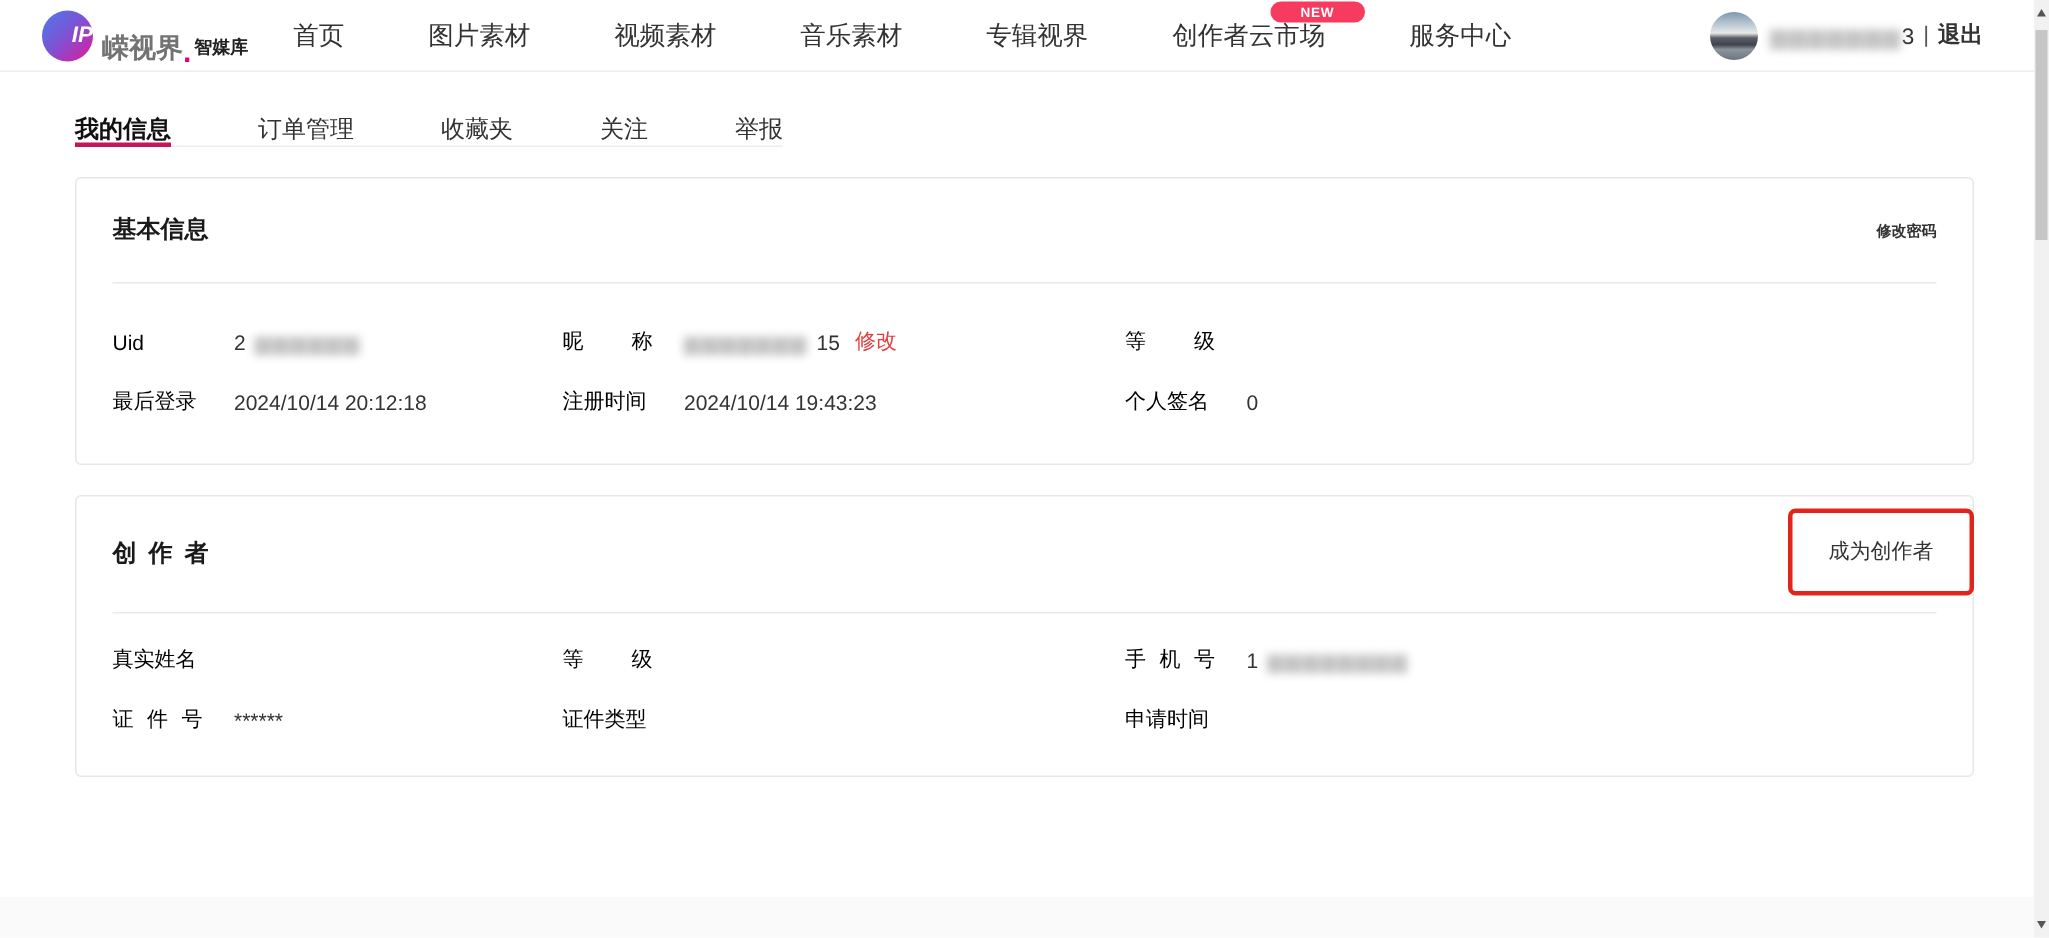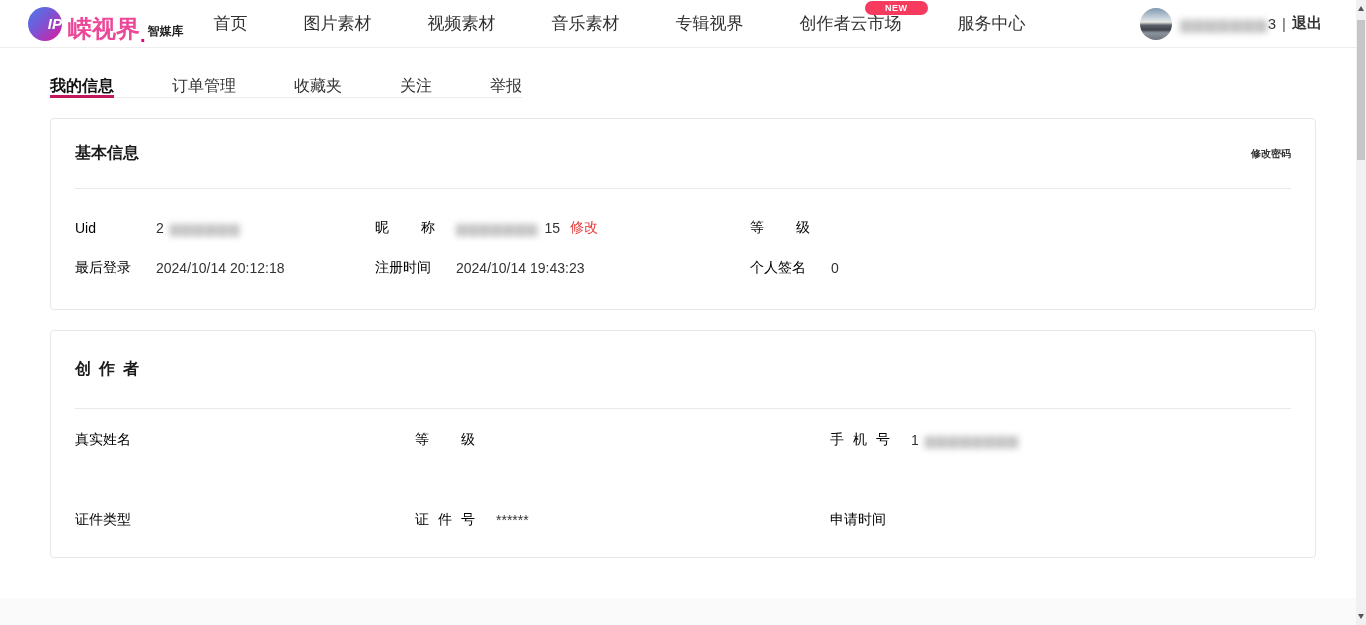--- a/index.html
+++ b/index.html
@@ -7,21 +7,21 @@
     font-family:"Liberation Sans","DejaVu Sans",sans-serif; color:#333; }
 
   
   .nav { height:48px; display:flex; align-items:center; padding-left:28px;
          border-bottom:1px solid #ededed; background:#fff; }
   .logo { display:flex; align-items:flex-end; cursor:pointer; }
   .logo-circle { width:34px; height:34px; border-radius:50%;
     background:linear-gradient(135deg,#4a7ce8 0%,#7a55d6 45%,#e0189a 100%);
     color:#fff; font-weight:bold; font-style:italic; font-size:15px;
     display:flex; align-items:center; justify-content:flex-end; margin-right:6px; align-self:center;}
-  .logo-name { font-size:24px; font-weight:bold; color:#ec4899; line-height:1; }
+  .logo-name { font-size:18px; font-weight:bold; color:#737373; line-height:1; }
   .logo-dot { color:#e6007e; font-weight:bold; font-size:20px; line-height:0.6; }
   .logo-tag { font-size:12px; font-weight:bold; color:#222; margin-left:2px; margin-bottom:1px;}
   .navlinks { display:flex; margin-left:30px; gap:56px; }
   .navlink { font-size:17px; color:#333; cursor:pointer; position:relative; white-space:nowrap; }
   .newbadge { position:absolute; top:-11px; right:-26px; background:#f73b5f; color:#fff;
     font-size:9px; font-weight:bold; padding:2px 20px; border-radius:8px; letter-spacing:.5px;}
   .userbox { margin-left:auto; margin-right:44px; display:flex; align-items:center; font-size:15px; }
   .avatar { width:32px; height:32px; border-radius:50%; margin-right:8px; cursor:pointer;
     background:linear-gradient(180deg,#7f97ad 0%,#c9d4dc 32%,#e9e9e5 44%,#5a5e66 54%,#3f444c 68%,#8b939c 78%,#6e757e 100%); }
   .redact { filter:blur(3px); color:#c4c4c4; letter-spacing:1px; user-select:none; }
@@ -39,21 +39,21 @@
   .card { margin:20px 50px 0; border:1px solid #e7e7e7; border-radius:4px; background:#fff; position:relative; }
   .card-head { display:flex; align-items:center; justify-content:space-between; padding:0 24px; }
   .card-head.h1 { height:69px; }
   .card-head.h2 { height:77px; }
   .card-title { font-size:16px; font-weight:bold; color:#1a1a1a; }
   .card-title.spread { letter-spacing:8px; }
   .pwd-link { font-size:10px; font-weight:bold; color:#333; cursor:pointer; }
   .divider { border-bottom:1px solid #e9e9e9; margin:0 24px; }
   .fields { display:grid; grid-template-columns:300px 375px 1fr; }
   .fields.f1 { padding:19px 24px 21px; }
-  .fields.f2 { padding:11px 24px 17px;gap:40px; }
+  .fields.f2 { padding:11px 24px 17px; }
   .field { height:40px; display:flex; align-items:center; font-size:14px; }
   .flabel { color:#000000; width:60px; margin-right:21px; flex:none; }
   .flabel.j { text-align:justify; text-align-last:justify; }
   .fvalue { color:#333; display:flex; align-items:center; gap:6px; }
   .edit-link { color:#e23c3c; cursor:pointer; margin-left:4px; }
 
   
   .annotation { position:absolute; top:8px; right:-1px; width:124px; height:58px;
     border:3px solid #e1251b; border-radius:5px; display:flex; align-items:center; justify-content:center; }
   .become-btn { font-size:14px; color:#333; cursor:pointer; white-space:nowrap; }
@@ -153,44 +153,47 @@
         <span class="flabel">个人签名</span>
         <span class="fvalue">0</span>
       </div>
     </div>
   </section>
 
   <section class="card">
     <div class="card-head h2">
       <span class="card-title spread">创作者</span>
     </div>
+    <div class="annotation">
+      <span class="become-btn">成为创作者</span>
+    </div>
     <div class="divider"></div>
     <div class="fields f2">
       <div class="field">
         <span class="flabel">真实姓名</span>
         <span class="fvalue"></span>
       </div>
       <div class="field">
         <span class="flabel j">等级</span>
         <span class="fvalue"></span>
       </div>
       <div class="field">
         <span class="flabel j">手机号</span>
         <span class="fvalue">
           <span>1</span>
             <span class="redact">▆▆▆▆▆▆▆▆</span>
         </span>
       </div>
       <div class="field">
-        <span class="flabel">证件类型</span>
-        <span class="fvalue"></span>
-      </div>
-      <div class="field">
         <span class="flabel j">证件号</span>
         <span class="fvalue">******</span>
+      </div>
+      <div class="field">
+        <span class="flabel">证件类型</span>
+        <span class="fvalue"></span>
       </div>
       <div class="field">
         <span class="flabel">申请时间</span>
         <span class="fvalue"></span>
       </div>
     </div>
   </section>
 
 </main>
 

